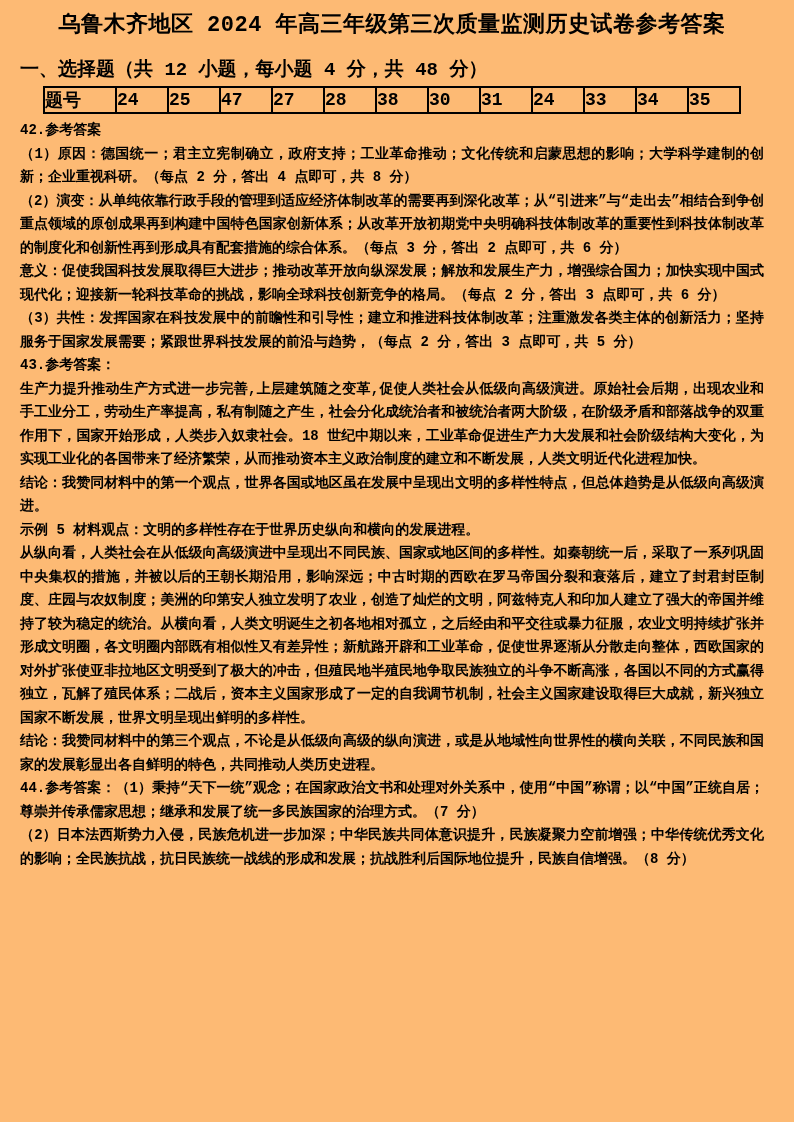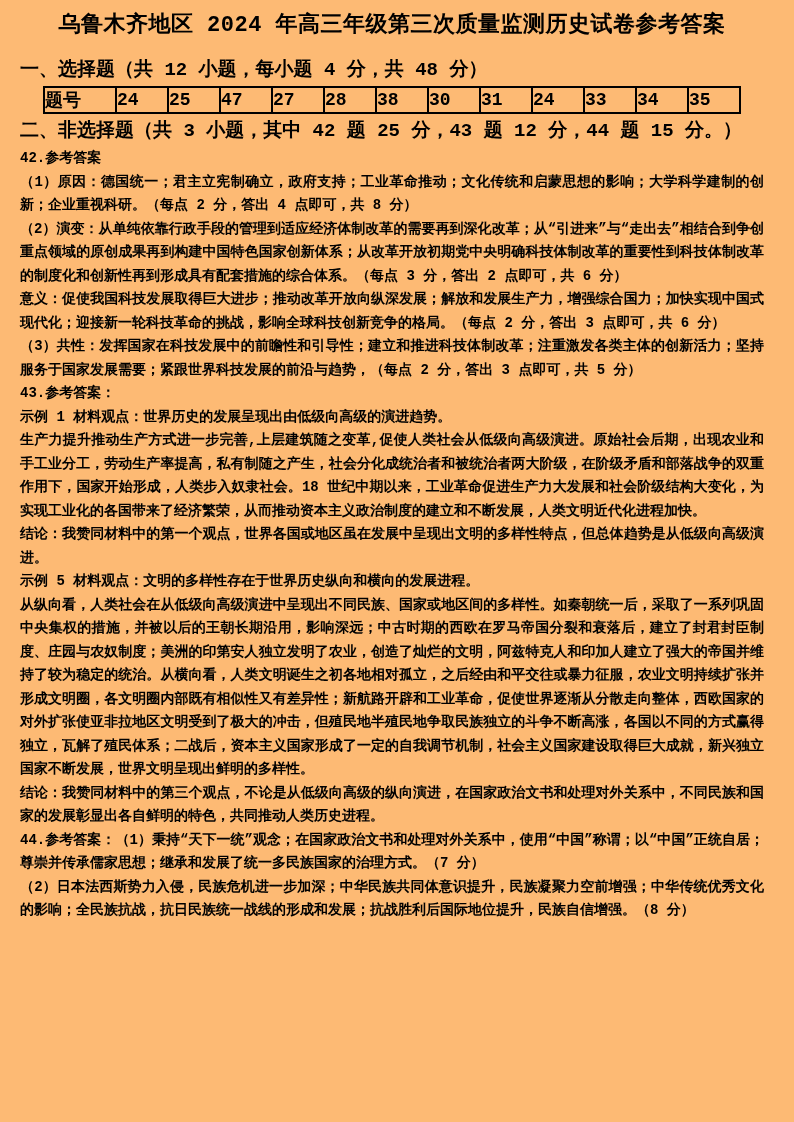--- a/index.html
+++ b/index.html
@@ -74,34 +74,32 @@
         <td class="num-col">30</td>
         <td class="num-col">31</td>
         <td class="num-col">24</td>
         <td class="num-col">33</td>
         <td class="num-col">34</td>
         <td class="num-col">35</td>
       </tr>
     </tbody>
   </table>
 
-  <div class="section-heading">二、非选择题（共 3 小题，其中 42 题 25 分，43 题 12 分，44 题 15 分。）</div>
 
   <div class="body-text">
     <p>42.参考答案</p>
     <p>（1）原因：德国统一；君主立宪制确立，政府支持；工业革命推动；文化传统和启蒙思想的影响；大学科学建制的创新；企业重视科研。（每点 2 分，答出 4 点即可，共 8 分）</p>
     <p>（2）演变：从单纯依靠行政手段的管理到适应经济体制改革的需要再到深化改革；从“引进来”与“走出去”相结合到争创重点领域的原创成果再到构建中国特色国家创新体系；从改革开放初期党中央明确科技体制改革的重要性到科技体制改革的制度化和创新性再到形成具有配套措施的综合体系。（每点 3 分，答出 2 点即可，共 6 分）</p>
     <p>意义：促使我国科技发展取得巨大进步；推动改革开放向纵深发展；解放和发展生产力，增强综合国力；加快实现中国式现代化；迎接新一轮科技革命的挑战，影响全球科技创新竞争的格局。（每点 2 分，答出 3 点即可，共 6 分）</p>
     <p>（3）共性：发挥国家在科技发展中的前瞻性和引导性；建立和推进科技体制改革；注重激发各类主体的创新活力；坚持服务于国家发展需要；紧跟世界科技发展的前沿与趋势，（每点 2 分，答出 3 点即可，共 5 分）</p>
 
     <p>43.参考答案：</p>
-    <p>示例 1 材料观点：世界历史的发展呈现出由低级向高级的演进趋势。</p>
     <p>生产力提升推动生产方式进一步完善,上层建筑随之变革,促使人类社会从低级向高级演进。原始社会后期，出现农业和手工业分工，劳动生产率提高，私有制随之产生，社会分化成统治者和被统治者两大阶级，在阶级矛盾和部落战争的双重作用下，国家开始形成，人类步入奴隶社会。18 世纪中期以来，工业革命促进生产力大发展和社会阶级结构大变化，为实现工业化的各国带来了经济繁荣，从而推动资本主义政治制度的建立和不断发展，人类文明近代化进程加快。</p>
     <p>结论：我赞同材料中的第一个观点，世界各国或地区虽在发展中呈现出文明的多样性特点，但总体趋势是从低级向高级演进。</p>
     <p>示例 5 材料观点：文明的多样性存在于世界历史纵向和横向的发展进程。</p>
     <p>从纵向看，人类社会在从低级向高级演进中呈现出不同民族、国家或地区间的多样性。如秦朝统一后，采取了一系列巩固中央集权的措施，并被以后的王朝长期沿用，影响深远；中古时期的西欧在罗马帝国分裂和衰落后，建立了封君封臣制度、庄园与农奴制度；美洲的印第安人独立发明了农业，创造了灿烂的文明，阿兹特克人和印加人建立了强大的帝国并维持了较为稳定的统治。从横向看，人类文明诞生之初各地相对孤立，之后经由和平交往或暴力征服，农业文明持续扩张并形成文明圈，各文明圈内部既有相似性又有差异性；新航路开辟和工业革命，促使世界逐渐从分散走向整体，西欧国家的对外扩张使亚非拉地区文明受到了极大的冲击，但殖民地半殖民地争取民族独立的斗争不断高涨，各国以不同的方式赢得独立，瓦解了殖民体系；二战后，资本主义国家形成了一定的自我调节机制，社会主义国家建设取得巨大成就，新兴独立国家不断发展，世界文明呈现出鲜明的多样性。</p>
-    <p>结论：我赞同材料中的第三个观点，不论是从低级向高级的纵向演进，在国家政治文书和处理对外关系中，不同民族和国家的发展彰显出各自鲜明的特色，共同推动人类历史进程。</p>
+    <p>结论：我赞同材料中的第三个观点，不论是从低级向高级的纵向演进，或是从地域性向世界性的横向关联，不同民族和国家的发展彰显出各自鲜明的特色，共同推动人类历史进程。</p>
 
     <p>44.参考答案：（1）秉持“天下一统”观念；在国家政治文书和处理对外关系中，使用“中国”称谓；以“中国”正统自居；尊崇并传承儒家思想；继承和发展了统一多民族国家的治理方式。（7 分）</p>
     <p>（2）日本法西斯势力入侵，民族危机进一步加深；中华民族共同体意识提升，民族凝聚力空前增强；中华传统优秀文化的影响；全民族抗战，抗日民族统一战线的形成和发展；抗战胜利后国际地位提升，民族自信增强。（8 分）</p>
   </div>
 
 </div>
 
 </body></html>

